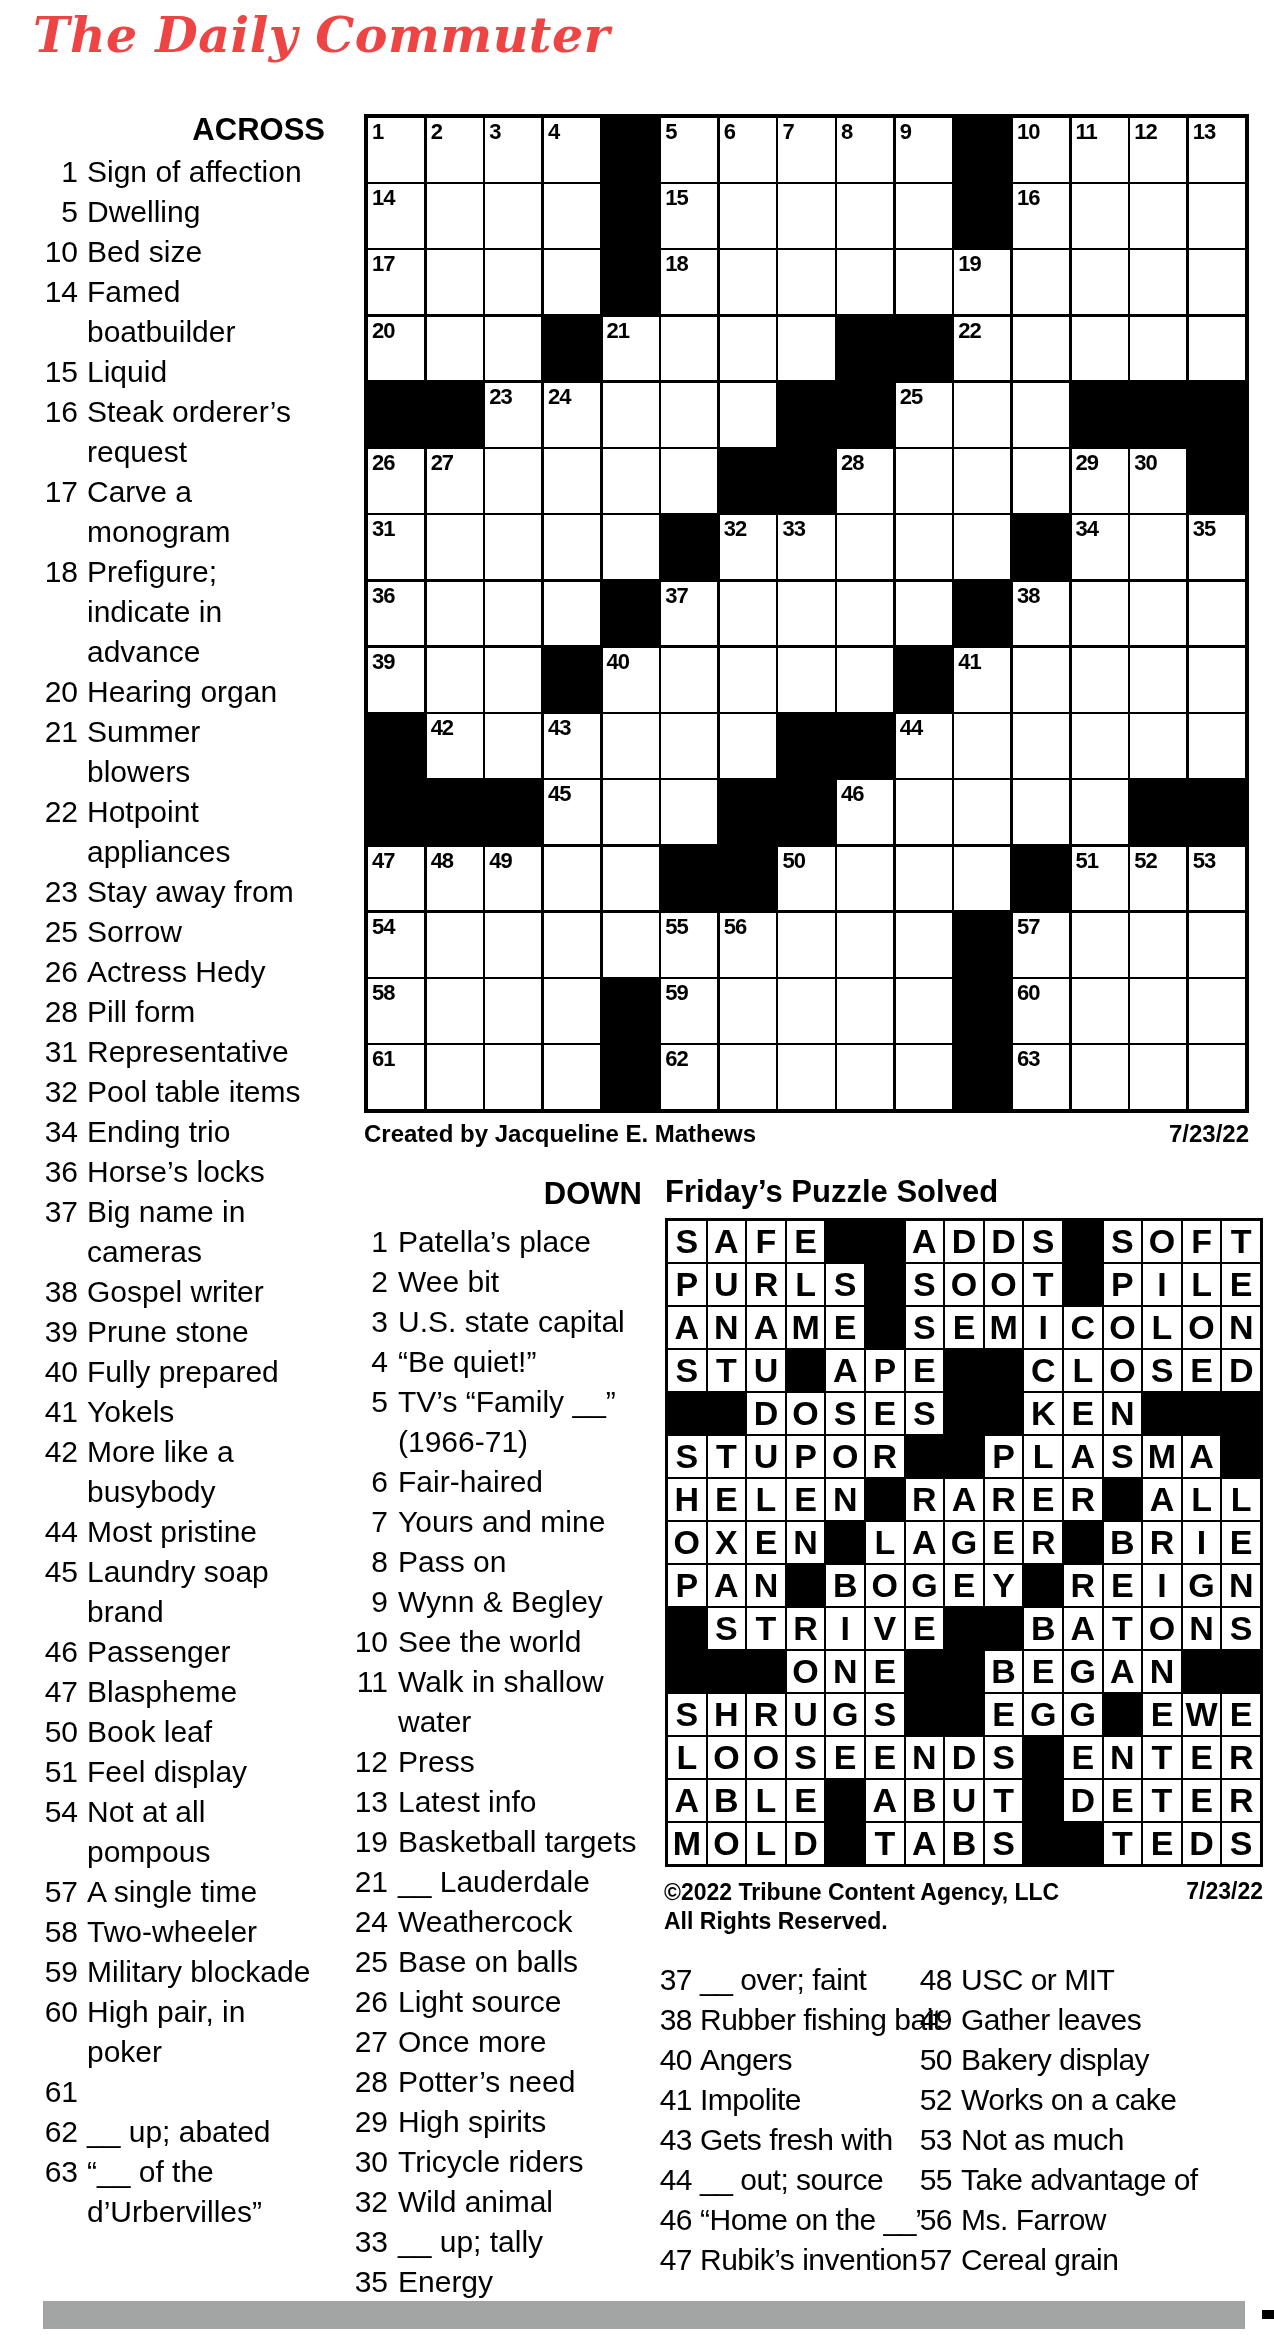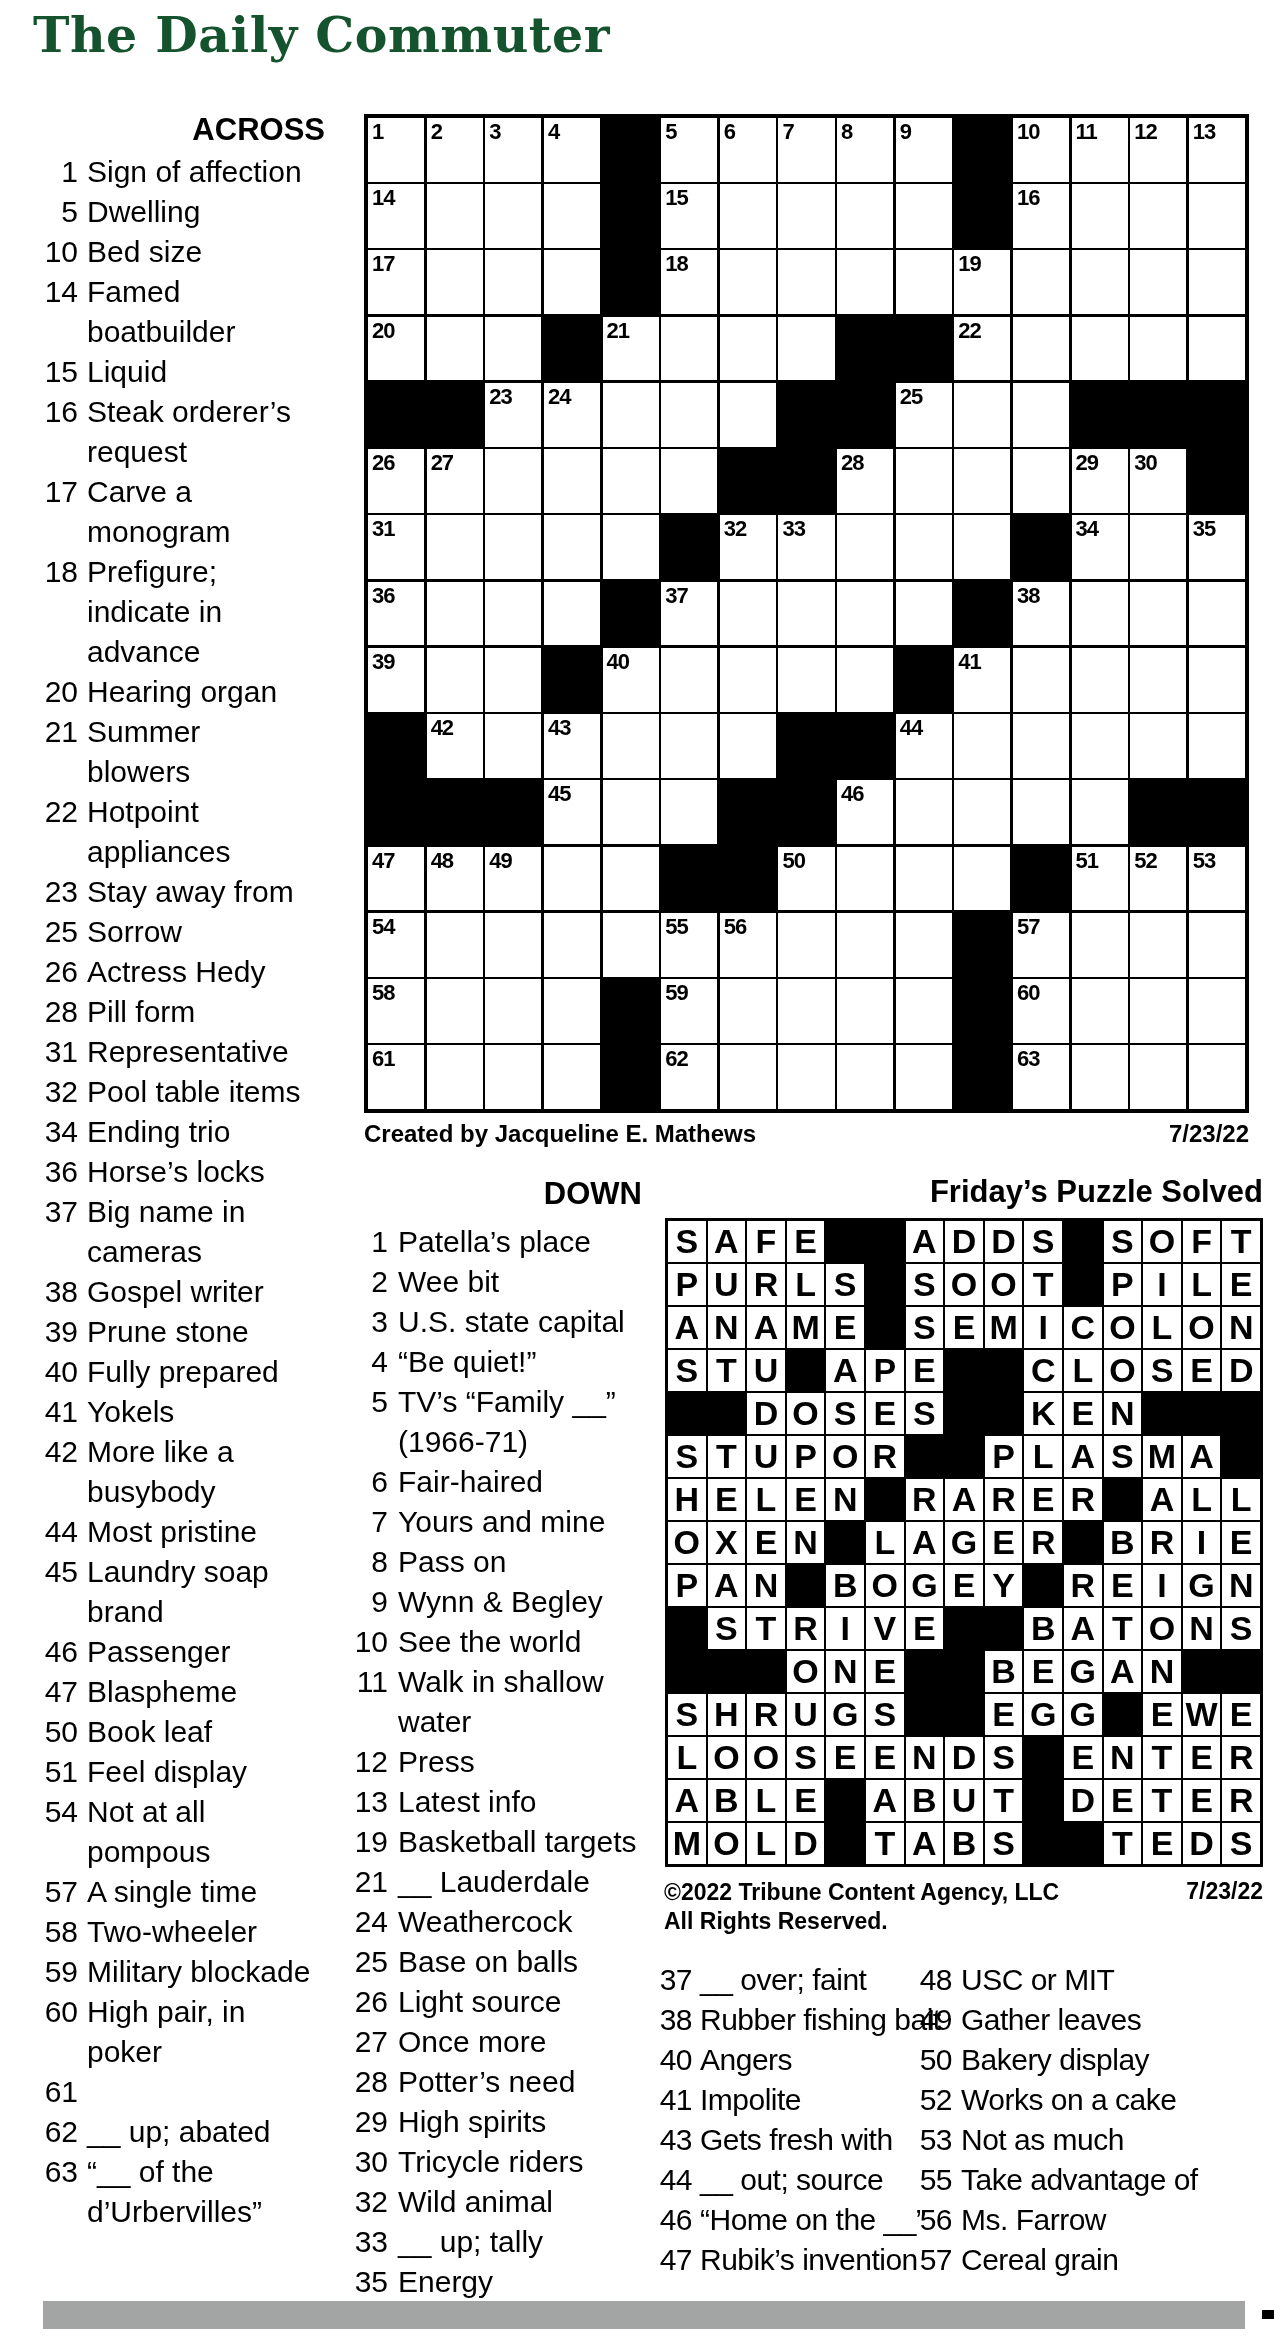--- a/index.html
+++ b/index.html
@@ -56,21 +56,21 @@
   #grid-empty .cell i {
     font-style:normal; position:absolute; left:4px; top:1px;
     font-size:22px; font-weight:bold; letter-spacing:-1px;
   }
 
   
   #byline { left:364px; top:1120px; font-weight:bold; font-size:24px; }
   #grid-date { right:25px; top:1120px; font-weight:bold; font-size:24px; }
 
   
-  #solved-header { left:665px; top:1174px; width:598px; text-align:right; font-weight:bold; font-size:31px; }
+  #solved-header { left:665px; top:1174px; width:598px; text-align:left; font-weight:bold; font-size:31px; }
   #grid-solved {
     left:665px; top:1218px; width:592px; height:643px;
     border:3px solid #000; background:#000;
     display:grid; grid-template-columns:repeat(15,1fr); grid-template-rows:repeat(15,1fr);
     gap:2px;
   }
   #grid-solved .scell {
     background:#fff; display:flex; align-items:center; justify-content:center;
     font-weight:bold; font-size:34px;
   }
@@ -80,21 +80,21 @@
   #copyright { left:664px; top:1878px; font-weight:bold; font-size:23px; line-height:29px; }
   #solved-date { right:11px; top:1878px; font-weight:bold; font-size:23px; }
 
   
   #footer-bar { left:43px; top:2301px; width:1202px; height:28px; }
   #corner-dash { left:1262px; top:2310px; width:12px; height:9px; background:#000; }
 </style>
 </head>
 <body>
 
-<div id="title" class="abs" style="color: #14532d;">The Daily Commuter</div>
+<div id="title" class="abs" style="color: #ef4444; font-style: italic;">The Daily Commuter</div>
 
 <div id="across-col" class="abs">
   <div class="col-header">ACROSS</div>
   <div id="across-list">
       <div class="clue">
         <span class="n">1</span>
         <span class="t">Sign of affection</span>
       </div>
       <div class="clue">
         <span class="n">5</span>

